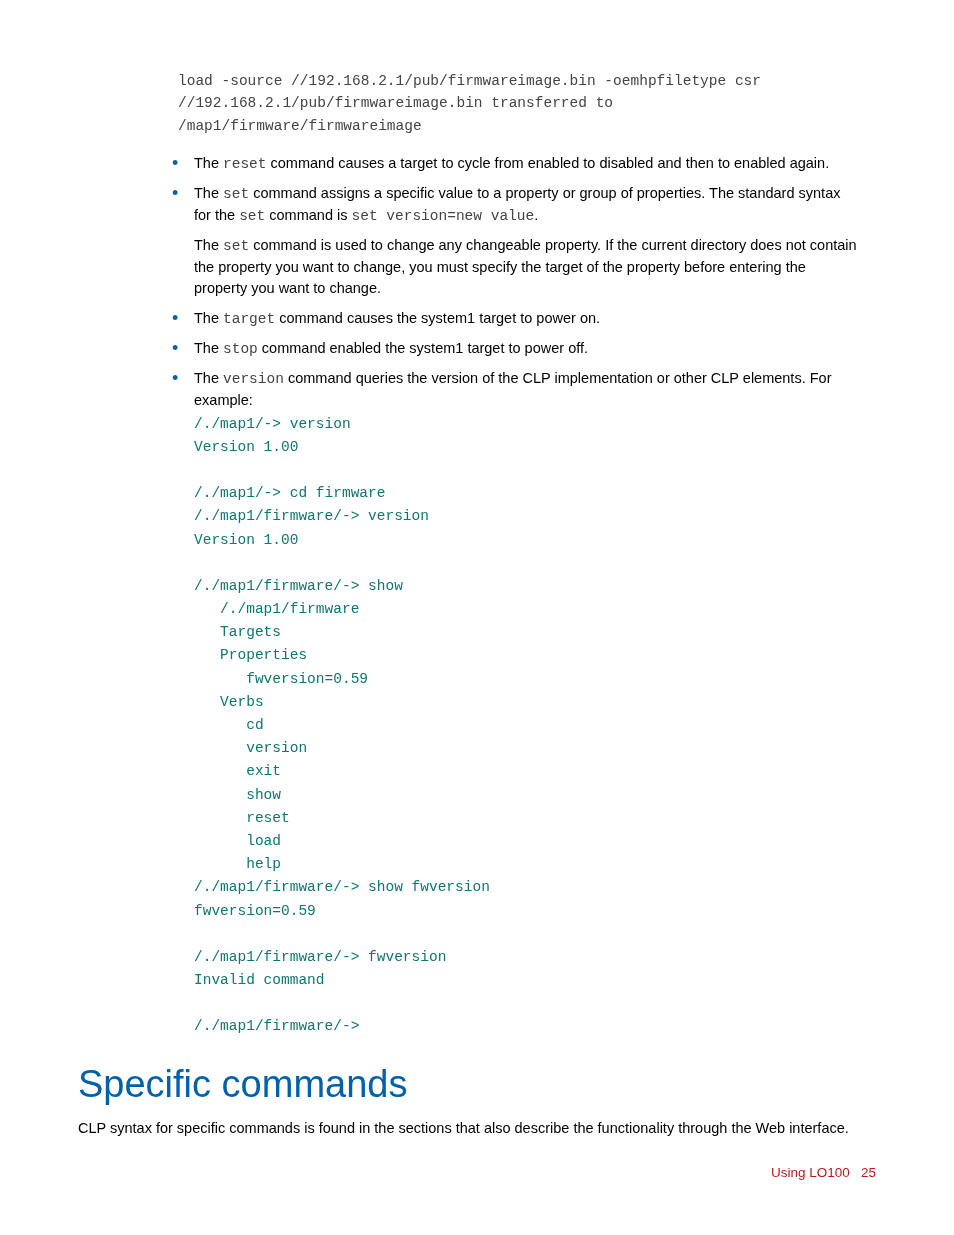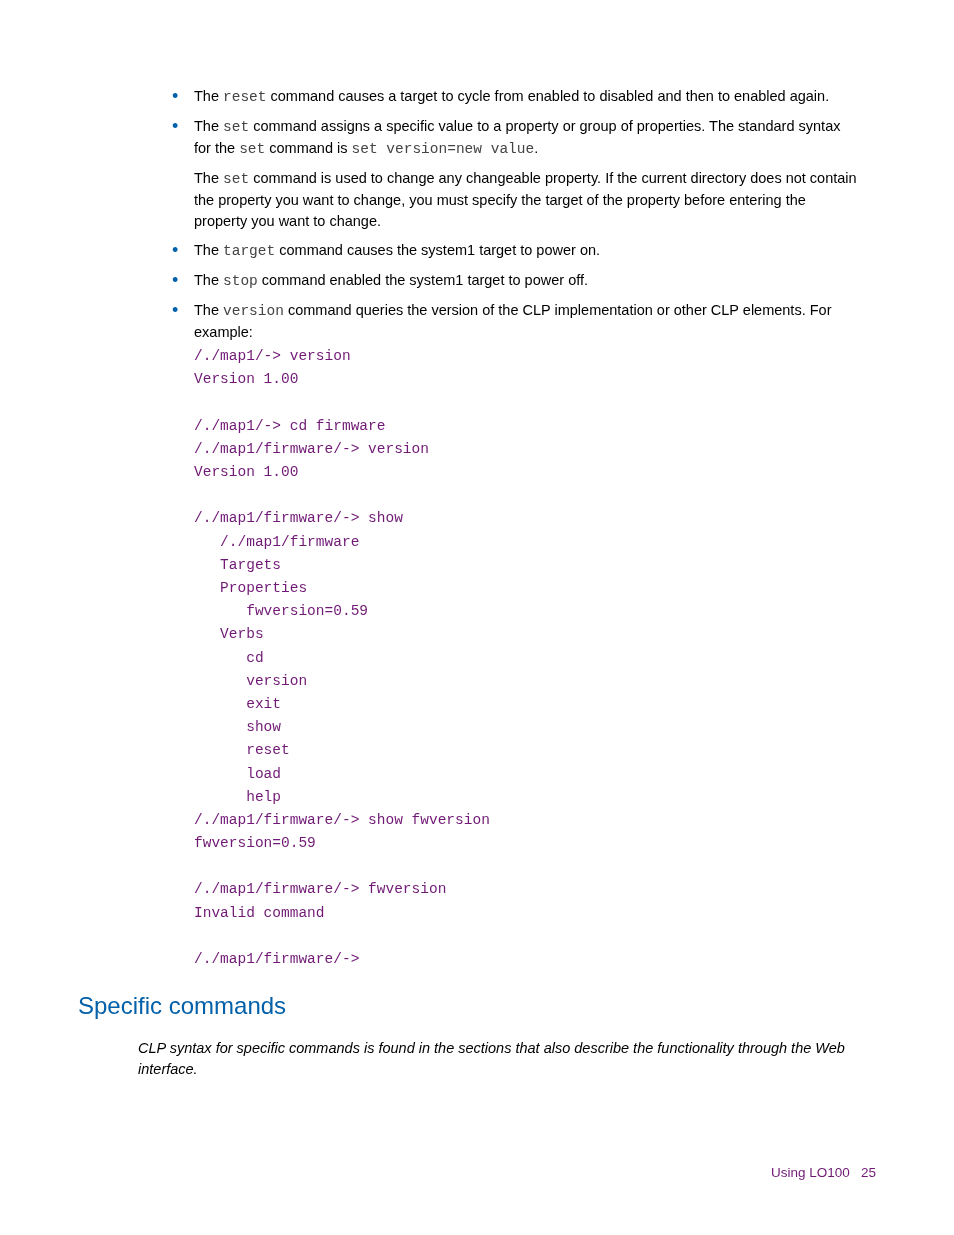--- a/index.html
+++ b/index.html
@@ -45,51 +45,52 @@
     position: absolute;
     left: 78px;
     top: 0;
     color: #0060a9;
     font-size: 18px;
     line-height: 1.2;
   }
   .codeblock-in-li {
     font-family: "Courier New", Courier, monospace;
     font-size: 14.5px;
-    color: #701a75;
+    color: #0f766e;
     white-space: pre;
     line-height: 1.6;
     margin-top: 2px;
   }
   h2.section {
     font-family: Arial, Helvetica, sans-serif;
     font-weight: normal;
-    font-size: 24px;
+    font-size: 38px;
     color: #0060a9;
     margin-top: 18px;
-    margin-bottom: 14px;
+    margin-bottom: 6px;
   }
   .section-body {
-    margin-left: 60px;
     margin-top: 6px;
-    font-style: italic;
   }
   .footer {
     position: absolute;
     bottom: 52px;
     right: 78px;
     font-size: 13.5px;
-    color: #701a75;
+    color: #b91c1c;
   }
 </style>
 </head>
 <body>
 
 <div class="page">
 
+  <div class="codeblock">load -source //192.168.2.1/pub/firmwareimage.bin -oemhpfiletype csr
+//192.168.2.1/pub/firmwareimage.bin transferred to
+/map1/firmware/firmwareimage</div>
 
   <ul class="bullets">
 
     <li>
       <span>The </span><span class="mono">reset</span><span> command causes a target to cycle from enabled to disabled and then to enabled again.</span>
     </li>
 
     <li>
       <span>The </span><span class="mono">set</span><span> command assigns a specific value to a property or group of properties. The standard syntax for the </span><span class="mono">set</span><span> command is </span><span class="mono">set version=new value</span><span>.</span>
       <div style="height:8px"></div>

